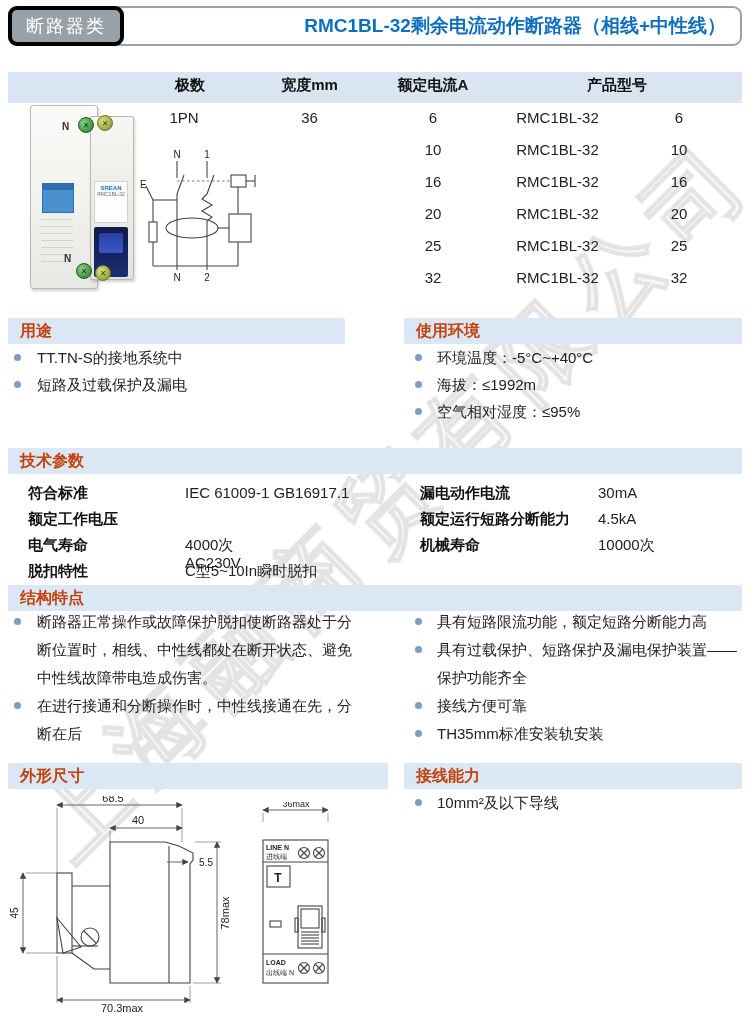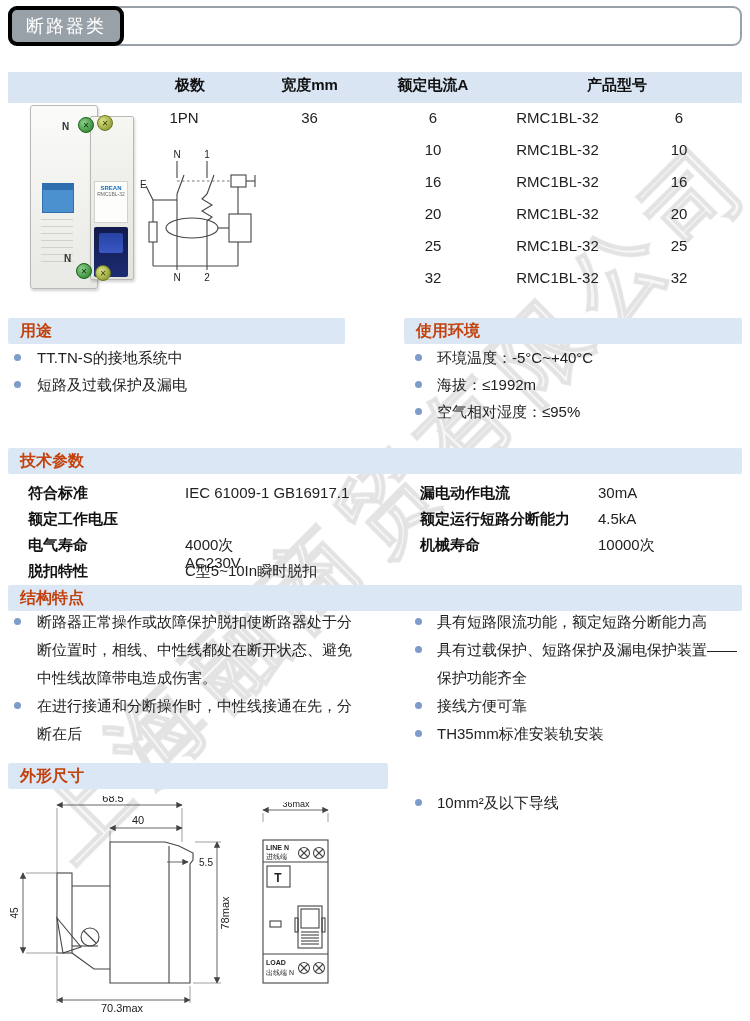--- a/index.html
+++ b/index.html
@@ -71,20 +71,21 @@
 </style>
 </head>
 <body>
 
 <div class="page">
 
   <div class="watermark">上海融商贸有限公司</div>
 
   <div class="header-frame">
     <div class="header-tab">断路器类</div>
+    <div class="header-title">RMC1BL-32剩余电流动作断路器（相线+中性线）</div>
   </div>
 
   <div class="thead">
     <span class="th-pole">极数</span>
     <span class="th-width">宽度mm</span>
     <span class="th-current">额定电流A</span>
     <span class="th-model">产品型号</span>
   </div>
 
   <div class="trow" style="top:108px;">
@@ -214,20 +215,23 @@
   </ul>
   <ul class="blist wide right-col" style="left:404px;top:608px;width:336px;">
     <li><span class="dot"></span><span>具有短路限流功能，额定短路分断能力高</span></li>
     <li><span class="dot"></span><span>具有过载保护、短路保护及漏电保护装置——保护功能齐全</span></li>
     <li><span class="dot"></span><span>接线方便可靠</span></li>
     <li><span class="dot"></span><span>TH35mm标准安装轨安装</span></li>
   </ul>
 
   <div class="band" style="left:8px;top:763px;width:380px;">
     <span>外形尺寸</span>
+  </div>
+  <div class="band" style="left:404px;top:763px;width:338px;">
+    <span>接线能力</span>
   </div>
   <ul class="blist right-col" style="left:404px;top:789px;width:338px;">
     <li><span class="dot"></span><span>10mm²及以下导线</span></li>
   </ul>
 
   <svg class="drw" style="left:10px;top:796px;" width="228" height="218" viewBox="0 0 228 218">
     <defs>
       <marker id="arr-a" viewBox="0 0 10 10" refX="9" refY="5" markerWidth="7" markerHeight="7" orient="auto-start-reverse">
         <path d="M0,0 L10,5 L0,10 z" fill="#444"></path>
       </marker>

